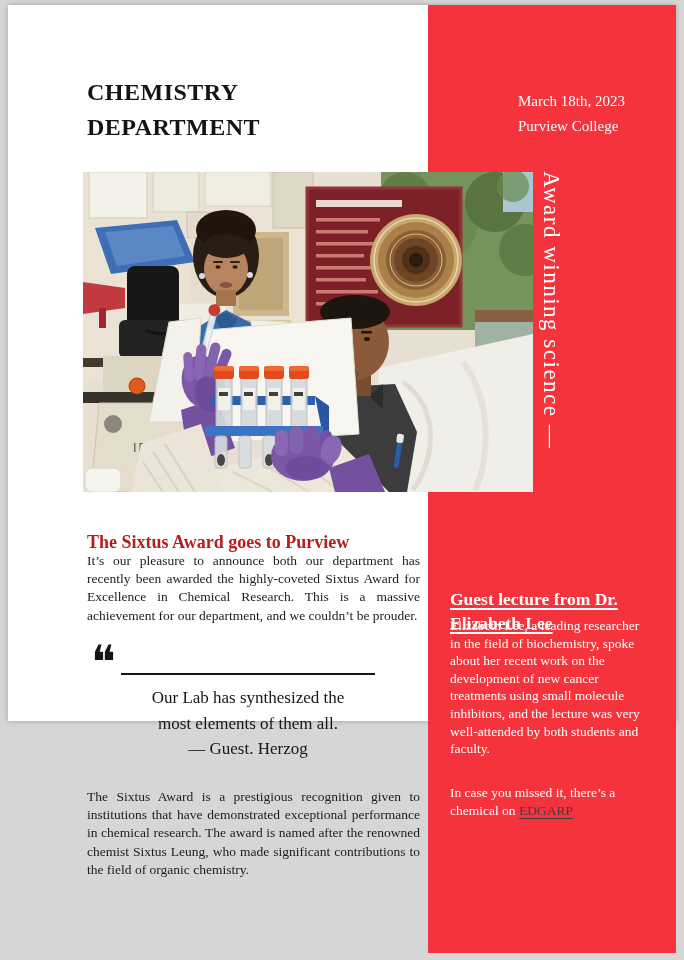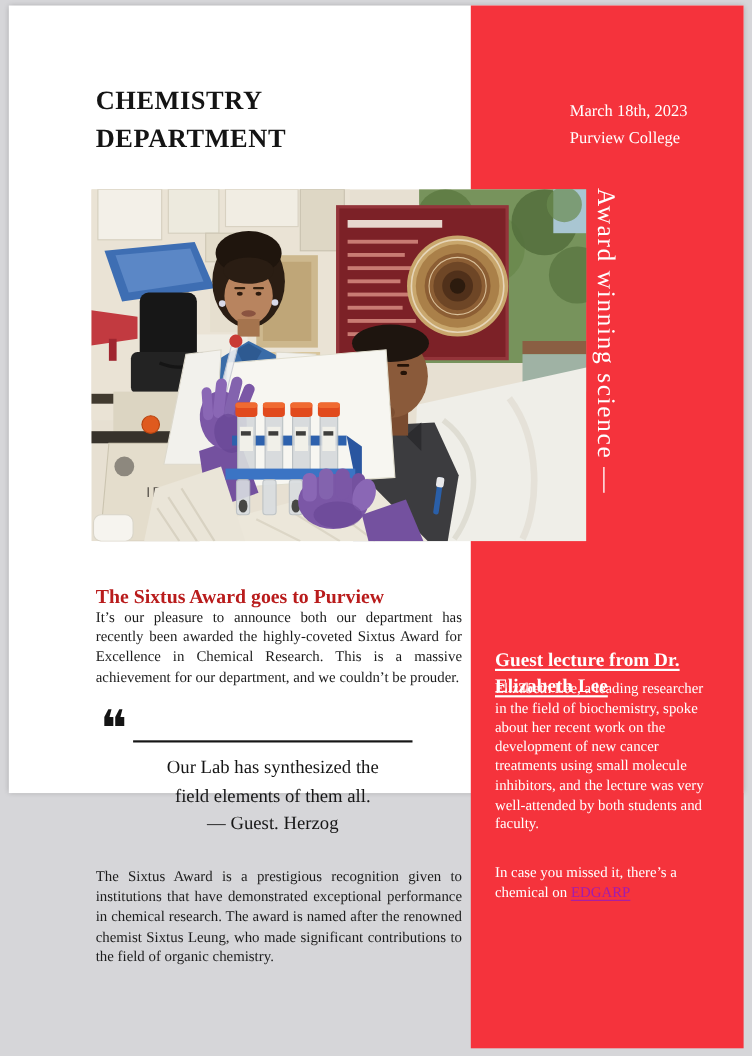--- a/index.html
+++ b/index.html
@@ -30,21 +30,21 @@
   .quote-text{white-space:pre-line;}
   .body-par{position:absolute;left:79px;top:783px;width:333px;font-size:13.5px;
             line-height:18.2px;text-align:justify;color:#1c1c1c;}
   .sb-heading{position:absolute;left:442px;top:566px;width:190px;font-size:17.5px;
               font-weight:bold;line-height:24px;color:#fff;text-decoration:underline;
               text-decoration-thickness:2px;text-underline-offset:3px;margin-top:16px;}
   .sb-body{position:absolute;left:442px;top:612px;width:198px;font-size:13.5px;
            line-height:17.6px;color:#fff;}
   .sb-follow{position:absolute;left:442px;top:779px;width:198px;font-size:13.5px;
              line-height:17.6px;color:#fff;}
-  .sb-link{text-decoration:underline;text-underline-offset:3px;color:#a21caf;cursor:pointer;}
+  .sb-link{text-decoration:underline;text-underline-offset:3px;color:#404040;cursor:pointer;}
 </style>
 </head>
 <body>
 
 <div class="stage">
   <div class="page">
 
     <div class="red-panel"></div>
 
     <div class="masthead">CHEMISTRY
@@ -228,21 +228,21 @@
     <div class="vertical-banner">Award winning science —</div>
 
     <div class="headline">The Sixtus Award goes to Purview</div>
 
     <div class="lead">It’s our pleasure to announce both our department has recently been awarded the highly-coveted Sixtus Award for Excellence in Chemical Research. This is a massive achievement for our department, and we couldn’t be prouder.</div>
 
     <div class="quote-mark">❝</div>
     <div class="quote-rule"></div>
     <div class="quote-block">
       <div class="quote-text">Our Lab has synthesized the
-field elements of them all.</div>
+most elements of them all.</div>
       <div>— Guest. Herzog</div>
     </div>
 
     <div class="body-par">The Sixtus Award is a prestigious recognition given to institutions that have demonstrated exceptional performance in chemical research. The award is named after the renowned chemist Sixtus Leung, who made significant contributions to the field of organic chemistry.</div>
 
     <div class="sb-heading">Guest lecture from Dr. Elizabeth Lee</div>
     <div class="sb-body">Elizabeth Lee, a leading researcher in the field of biochemistry, spoke about her recent work on the development of new cancer treatments using small molecule inhibitors, and the lecture was very well-attended by both students and faculty.</div>
     <div class="sb-follow">
       <span>In case you missed it, there’s a chemical on </span><span class="sb-link">EDGARP</span>
     </div>

